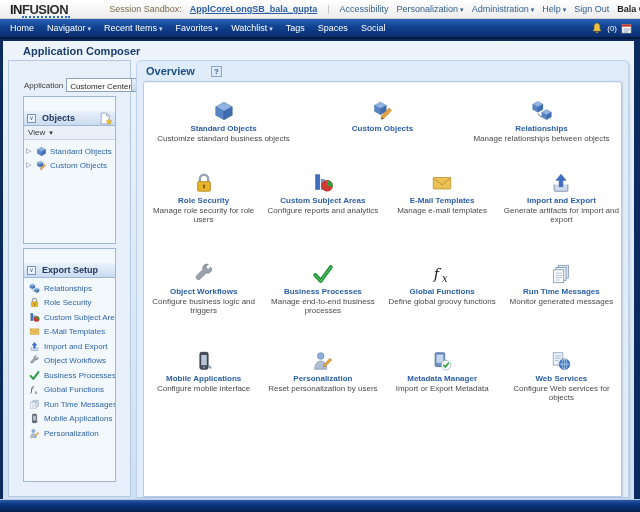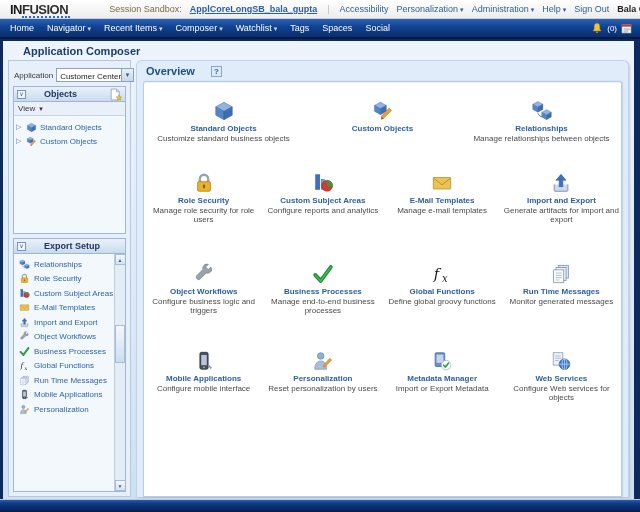--- a/index.html
+++ b/index.html
@@ -35,33 +35,33 @@
             background:linear-gradient(#eef4fc, #cfe0f3); overflow:hidden; }
   .footerbar { position:absolute; left:0; right:0; bottom:0; height:13px;
                background:linear-gradient(#2c5ca8, #0e3a86 30%, #071f4e); border-top:1px solid #b9cbe2; }
 
   .page-title { font-size:11px; font-weight:bold; color:#1c3e6e; padding:4px 0 3px 20px; }
 
   .cols { display:flex; padding:0 5px; height:calc(100% - 21px); }
 
   
   .sidebar { width:123px; display:flex; flex-direction:column; background:#e7effa;
-             border:1px solid #b5c8e2; padding:4px; }
+             border:1px solid #b5c8e2; padding:14px; }
   .app-row { display:flex; align-items:center; gap:3px; padding:3px 1px 4px 1px; font-size:8px; color:#3a3a3a; }
   .app-select { flex:1; display:flex; align-items:flex-end; height:14px; background:#fff;
                 border:1px solid #8aa2c0; cursor:pointer; }
   .app-select .val { flex:1; font-size:8px; color:#222; padding-left:3px; white-space:nowrap; overflow:hidden; }
   .app-select .btn { width:12px; height:100%; background:linear-gradient(#e9f0f9,#c7d8ec);
                      border-left:1px solid #8aa2c0; font-size:6px; color:#3a5a85; display:flex; align-items:center; justify-content:center; }
 
   .panel { border:1px solid #9fb6d4; background:#f3f8fd; display:flex; flex-direction:column; }
   .panel-objects { height:148px; margin-bottom:4px; }
   .panel-common { flex:1; }
   .panel-hd { height:15px; background:linear-gradient(#eaf1fb,#c9dbf0); border-bottom:1px solid #9fb6d4;
-              display:flex; align-items:center; gap:18px; padding:0 3px; }
+              display:flex; align-items:center; gap:6px; padding:0 3px;margin-top:14px; }
   .disc { width:9px; height:9px; border:1px solid #7d94b8; background:#eef4fb; font-size:6px; color:#44618f;
           display:flex; align-items:center; justify-content:center; line-height:1; cursor:pointer; }
   .panel-hd .ttl { font-size:9px; font-weight:bold; color:#20385c; flex:1; white-space:nowrap; }
   .toolbtn { width:13px; height:13px; cursor:pointer; }
   .view-row { height:14px; background:#e9f0f9; border-bottom:1px solid #c6d6ea; display:flex; align-items:center;
               padding-left:4px; font-size:8px; color:#333; gap:2px; cursor:pointer; }
   .tree { padding:4px 2px; }
   .tree-row { display:flex; align-items:center; gap:3px; height:14px; cursor:pointer; }
   .twisty { font-size:7px; color:#5a6d8c; width:7px; }
   .t-label { font-size:8px; color:#2e64a8; white-space:nowrap; }
@@ -117,21 +117,21 @@
           <ellipse cx="9" cy="5" rx="7.5" ry="3.8" fill="none" stroke="#d43b2a" stroke-width="2.2"></ellipse>
         </svg>
       </span>
   </span>
 </div>
 
 <div class="navbar">
   <a class="nav-link">Home</a>
   <a class="nav-link"><span>Navigator</span><span class="cr">▾</span></a>
   <a class="nav-link"><span>Recent Items</span><span class="cr">▾</span></a>
-  <a class="nav-link"><span>Composer</span><span class="cr">▾</span></a>
+  <a class="nav-link"><span>Favorites</span><span class="cr">▾</span></a>
   <a class="nav-link"><span>Watchlist</span><span class="cr">▾</span></a>
   <a class="nav-link">Tags</a>
   <a class="nav-link">Spaces</a>
   <a class="nav-link">Social</a>
   <span class="nav-right">
     <span class="ico-inline">
         <svg viewBox="0 0 12 12" width="12" height="12">
           <path d="M6 1.2C4.2 1.2 3.2 2.6 3.2 4.6L3.2 7 2 9h8L8.8 7 8.8 4.6C8.8 2.6 7.8 1.2 6 1.2z" fill="#eec23c" stroke="#a87f15" stroke-width="0.5"></path>
           <rect x="4.9" y="9.5" width="2.2" height="1.4" rx="0.6" fill="#b8901e"></rect>
         </svg>

